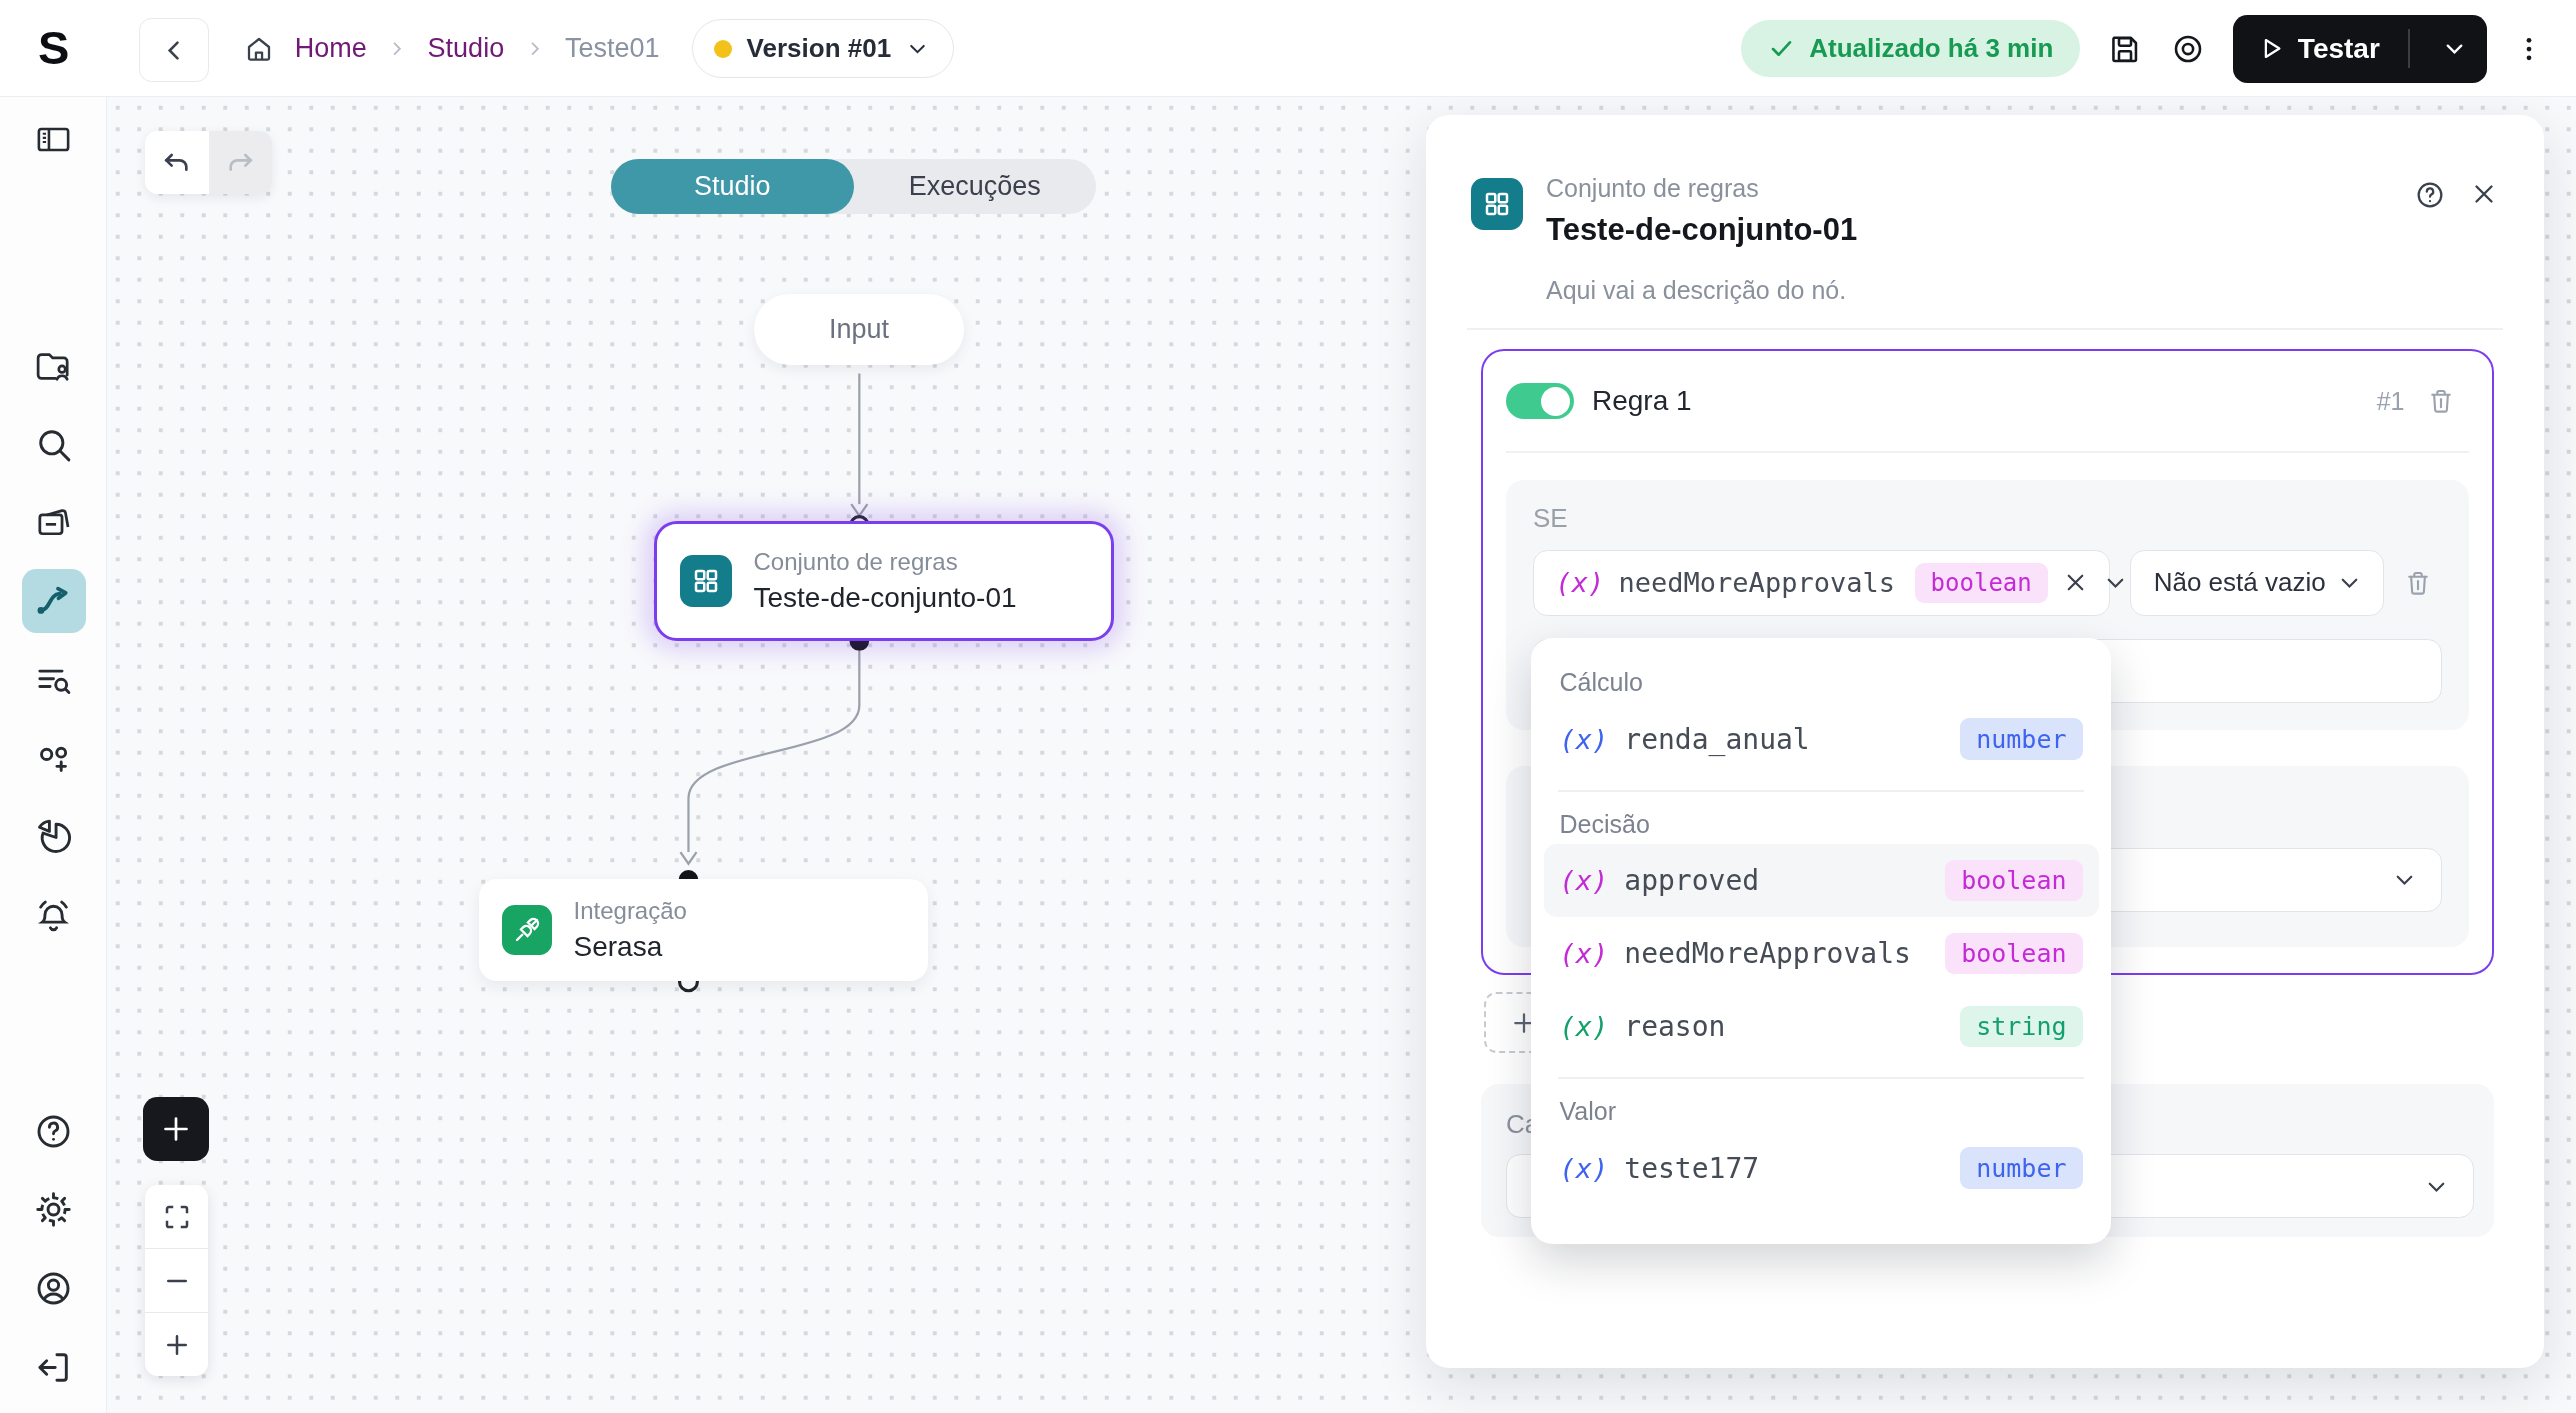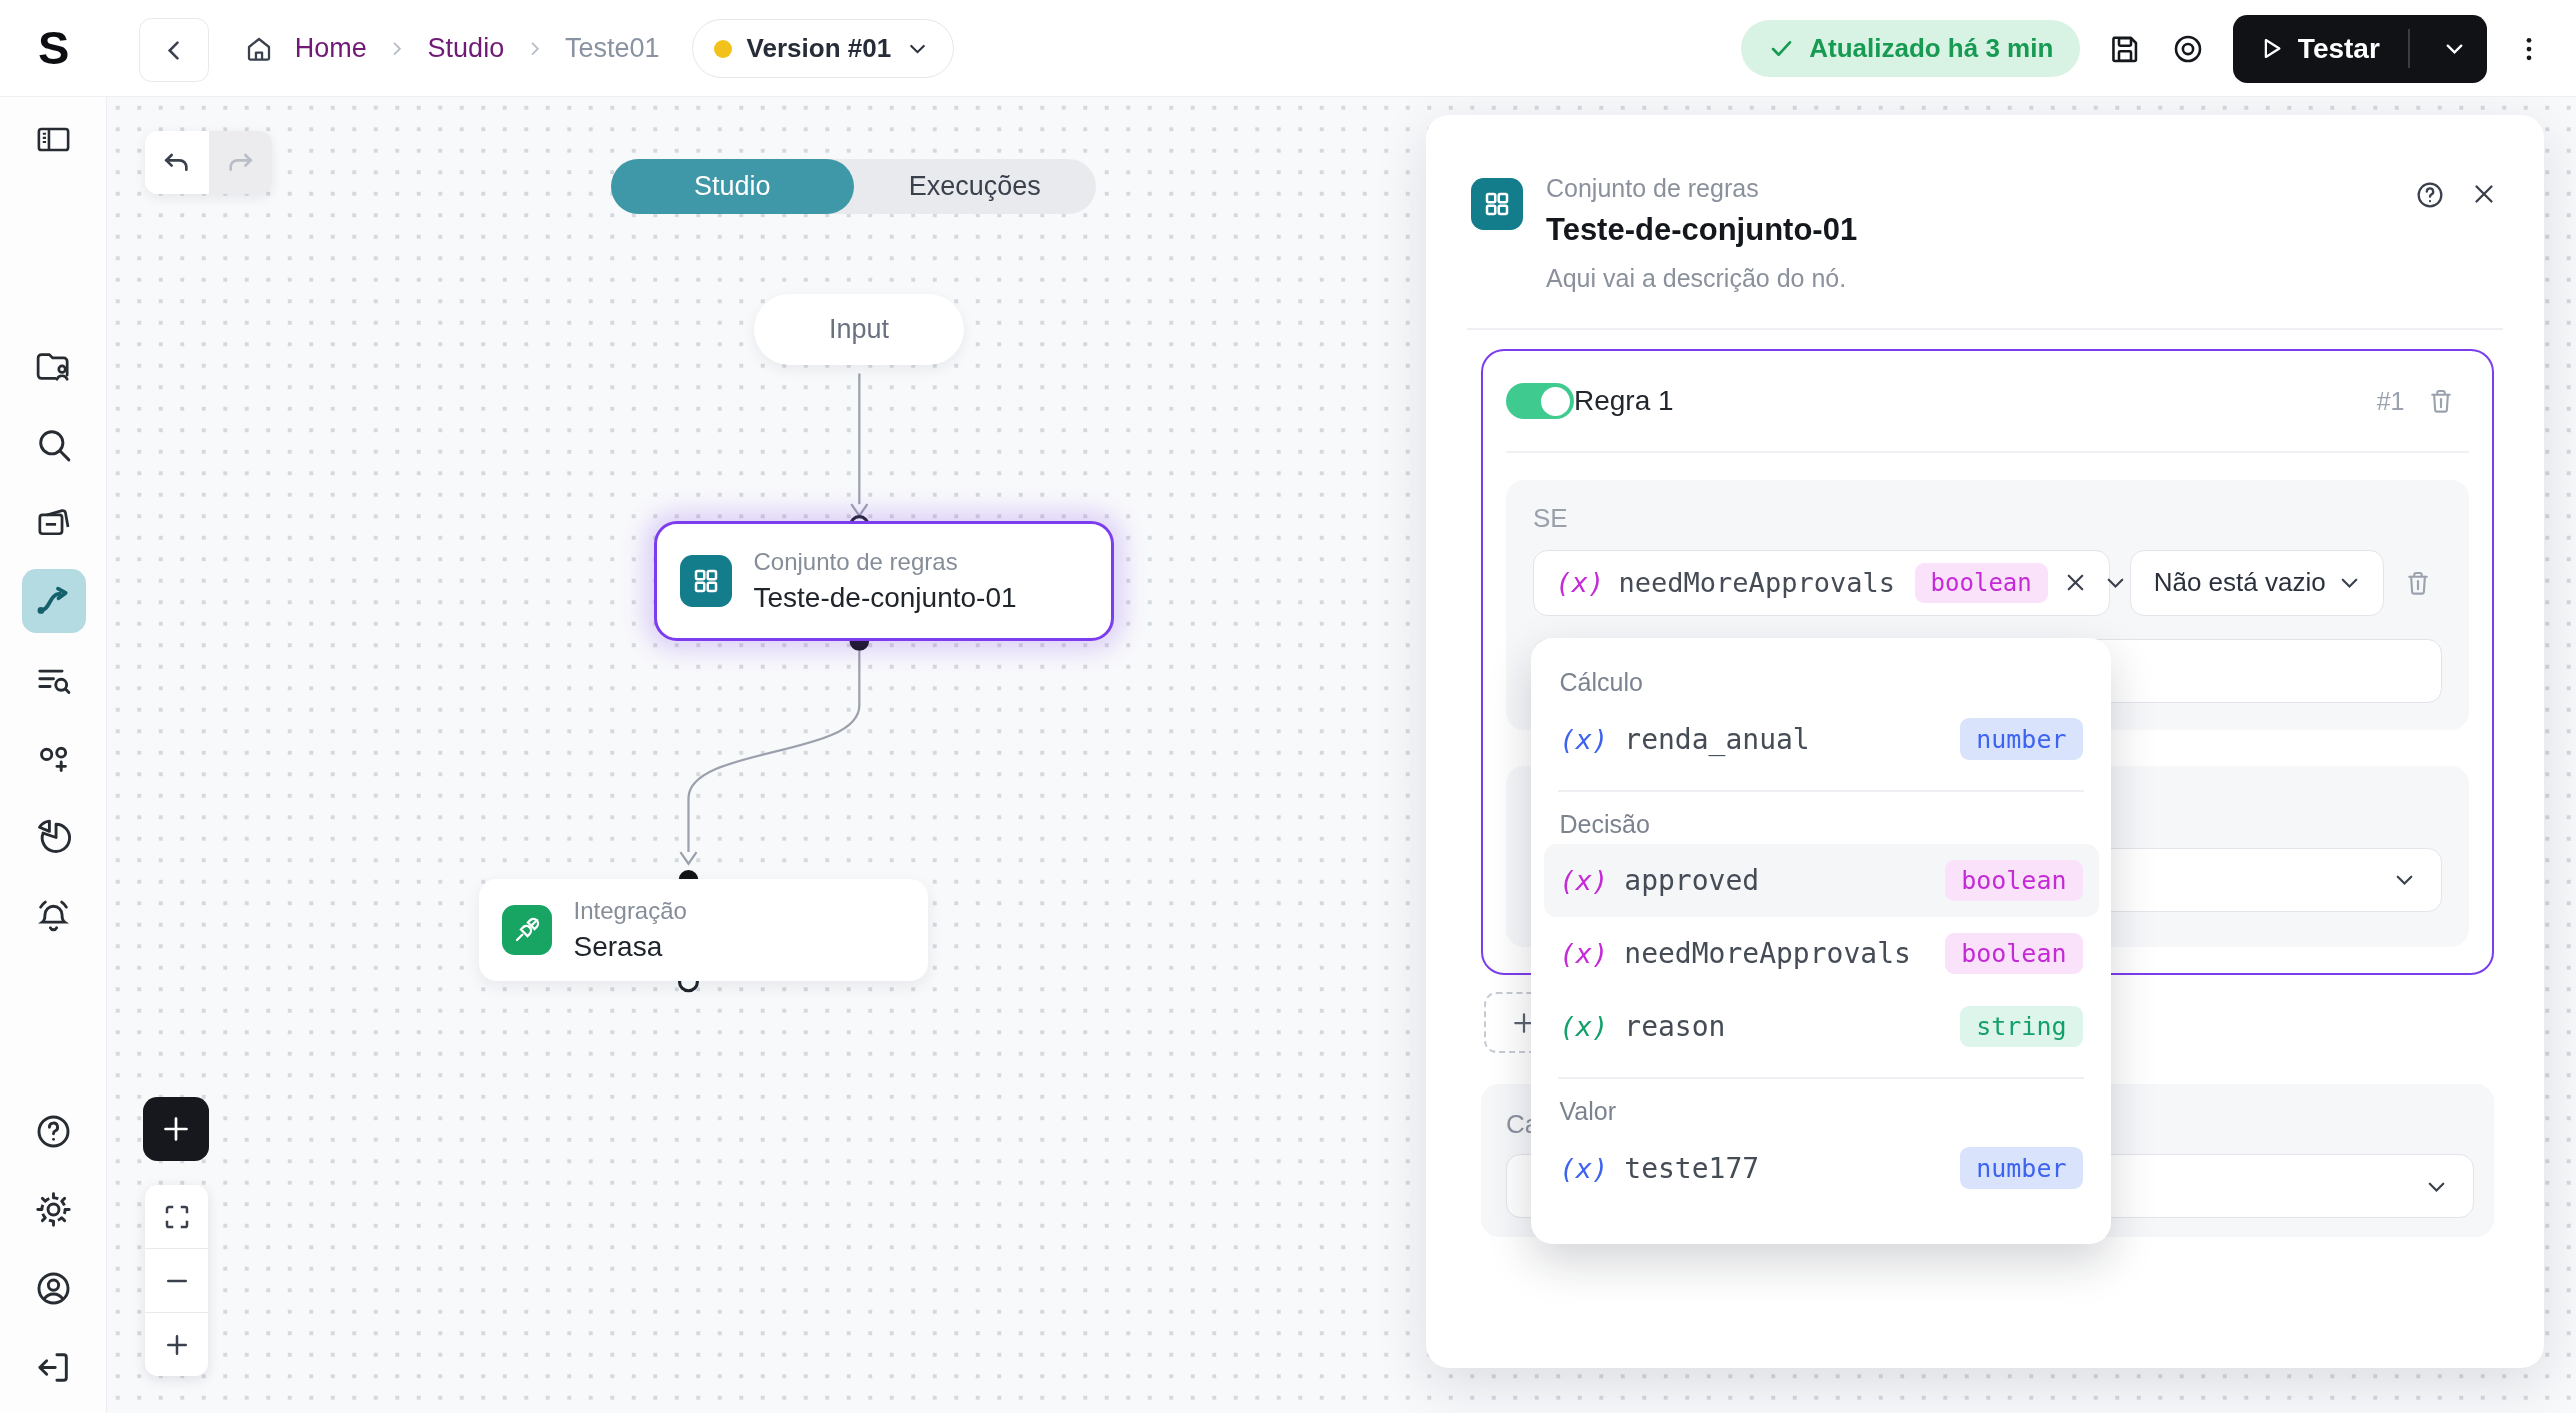--- a/index.html
+++ b/index.html
@@ -76,31 +76,31 @@
   .zoom-cell + .zoom-cell { border-top:1.8px solid #e7e9ed; }
 
   
   .panel { position:absolute; left:1426px; top:115px; width:1118px; height:1253px; background:#fff;
     border-radius:23px; box-shadow:0 16px 54px rgba(16,24,40,.12); z-index:5; }
   .panel-head { position:absolute; left:45px; top:59px; right:45px; display:flex; }
   .panel-ico { width:52px; height:52px; border-radius:12.5px; background:#147d8c; display:flex;
     align-items:center; justify-content:center; flex:none; margin-right:23px; margin-top:3.6px; }
   .panel-type { font-size:25px; color:#8a919c; }
   .panel-title { font-size:31px; font-weight:700; color:#14171c; margin-top:9px; }
-  .panel-desc { font-size:25px; color:#8a919c; margin-top:16px; }
+  .panel-desc { font-size:25px; color:#8a919c; margin-top:28px; }
   .panel-head-actions { margin-left:auto; display:flex; gap:23px; align-items:flex-start; padding-top:5.4px; }
   .panel-divider { position:absolute; left:41px; right:41px; top:213px; height:1.8px; background:#eef0f3; }
 
   .rule-card { position:absolute; left:55px; top:234px; width:1013px; height:626px;
     border:2.7px solid #7b3ded; border-radius:23px; background:#fff; }
   .rule-head { height:100px; display:flex; align-items:center; padding:0 36px 0 23px; }
   .toggle { width:68px; height:36px; border-radius:19.7px; background:#3fcb8f; position:relative; flex:none; }
   .toggle::after { content:""; position:absolute; right:4.5px; top:3.6px; width:29px; height:29px;
     border-radius:50%; background:#fff; }
-  .rule-name { font-size:28px; font-weight:500; color:#22262d; }
+  .rule-name { font-size:28px; font-weight:500; color:#22262d; margin-left:18px; }
   .rule-head-right { margin-left:auto; display:flex; align-items:center; gap:21.5px; }
   .rule-idx { font-size:25px; color:#9aa2ad; }
   .rule-divider { height:1.8px; background:#f0f1f4; margin:0 23px; }
 
   .cond-section { margin:27px 23px 0; background:#f6f7f9; border-radius:18px; padding:23px 27px 23px; height:250px; }
   .cond-label { font-size:26px; color:#99a0aa; }
   .cond-row { display:flex; align-items:center; gap:19.7px; margin-top:16px; }
   .var-field { height:66px; background:#fff; border:1.8px solid #e2e4e9; border-radius:14.3px;
     display:flex; align-items:center; padding:0 18px 0 21.5px; width:577px; }
   .var-x { font-size:27px; font-style:italic; margin-right:14.3px; }

